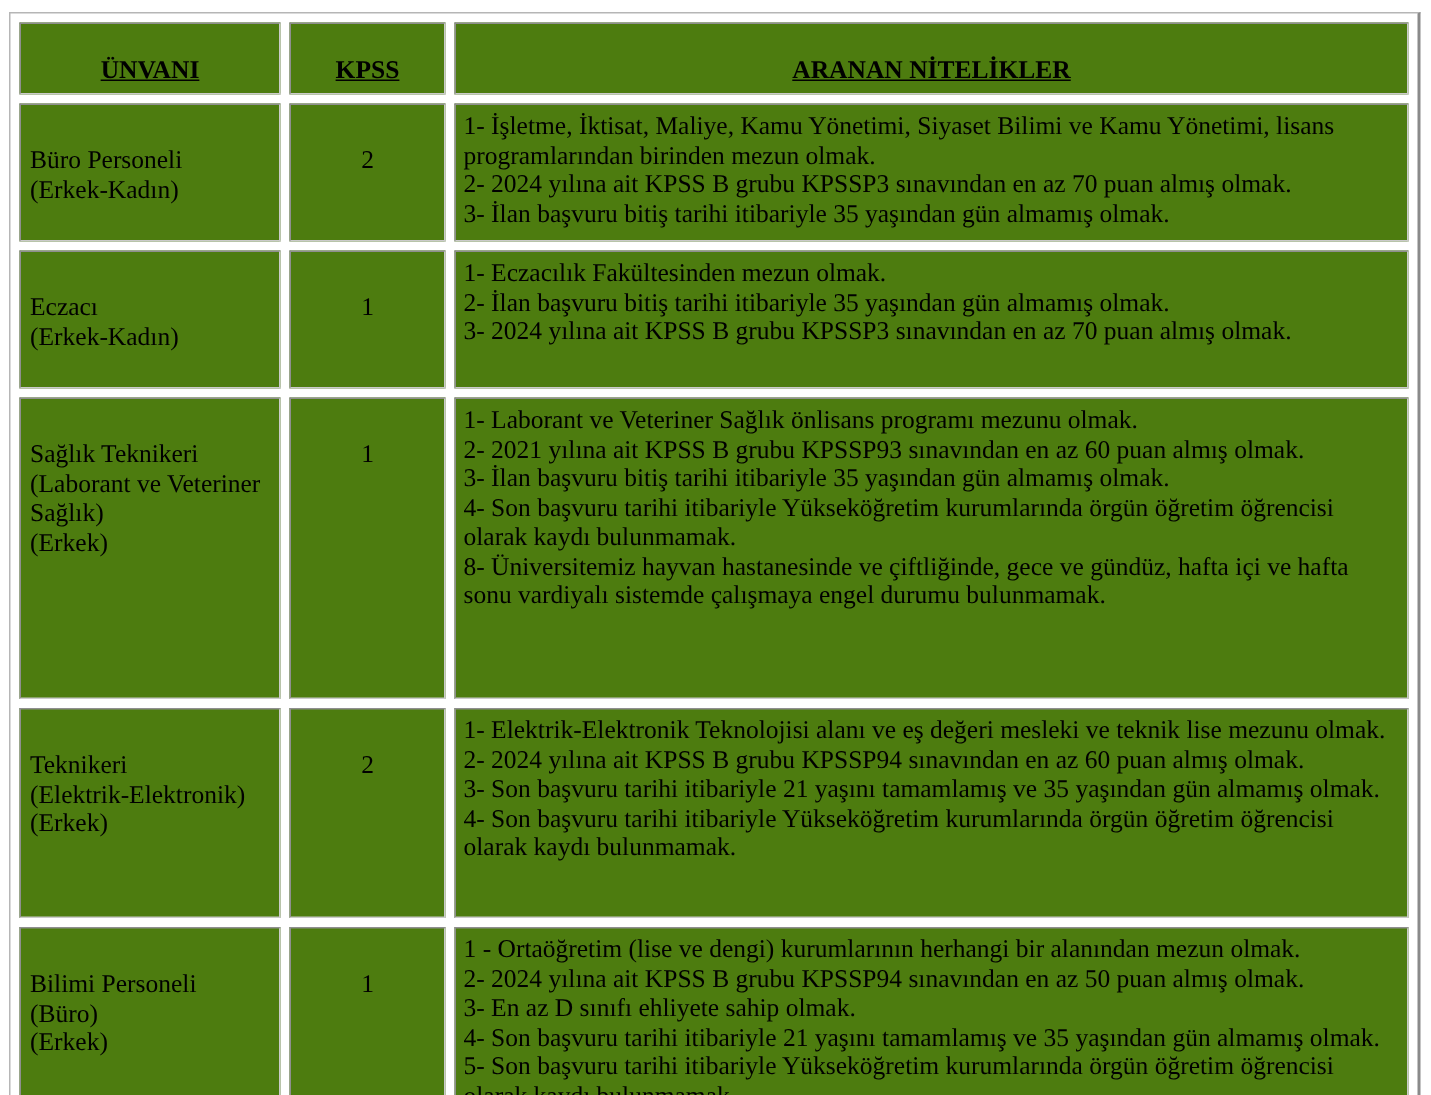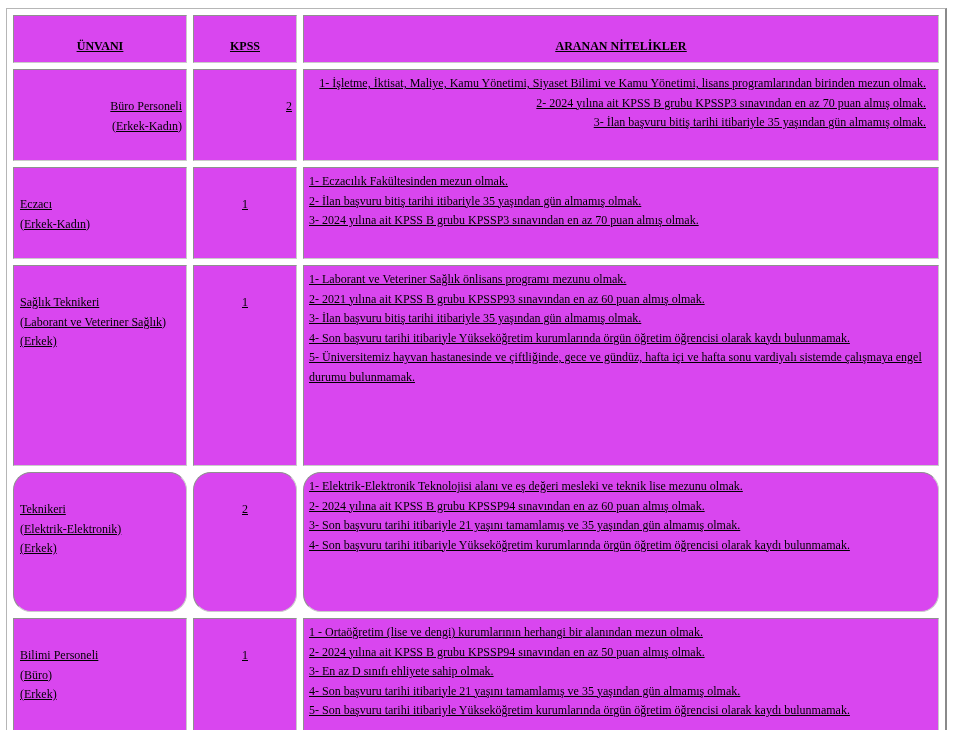--- a/index.html
+++ b/index.html
@@ -24,26 +24,25 @@
     width: 938px;
     background: #ffffff;
     border-style: solid;
     border-width: 1px 2px 2px 1px;
     border-color: #b6b6b6 #8a8a8a #6e6e6e #b6b6b6;
   }
   th, td {
     border: 1px solid;
     border-color: #8f8f8f #cbcbcb #cbcbcb #8f8f8f;
     box-sizing: border-box;
-    background: #d946ef;
-    font-size: 12px;
+    background: #4d7c0f;
+    font-size: 17px;
     line-height: 19.5px;
     vertical-align: top;
     overflow: hidden;
-    text-decoration: underline;
   }
   th {
     vertical-align: bottom;
     text-align: center;
     font-weight: bold;
     height: 48px;
     padding: 4px 4px 6px 4px;
   }
   th .hdr-label {
     text-decoration: underline;
@@ -58,24 +57,24 @@
   }
   td.c-qual {
     padding: 4px 12px 4px 5px;
     text-align: left;
   }
   .title-line, .qual-line {
     margin: 0;
     padding: 0;
   }
   
-  tbody tr:nth-child(1) td { height: 92px; text-align: right; }
+  tbody tr:nth-child(1) td { height: 92px; }
   tbody tr:nth-child(2) td { height: 92px; }
   tbody tr:nth-child(3) td { height: 201px; }
-  tbody tr:nth-child(4) td { height: 140px; border-radius: 18px; }
+  tbody tr:nth-child(4) td { height: 140px; }
   tbody tr:nth-child(5) td { height: 141px; margin-left: 20px; }
 </style>
 </head>
 <body>
 
 <div class="doc-wrap">
   <table class="doc">
     <colgroup>
       <col style="width:174px">
       <col style="width:104px">
@@ -132,21 +131,21 @@
             <div class="title-line">(Erkek)</div>
           </td>
     <td class="c-count">
             <div>1</div>
           </td>
     <td class="c-qual">
             <div class="qual-line">1- Laborant ve Veteriner Sağlık önlisans programı mezunu olmak.</div>
             <div class="qual-line">2- 2021 yılına ait KPSS B grubu KPSSP93 sınavından en az 60 puan almış olmak.</div>
             <div class="qual-line">3- İlan başvuru bitiş tarihi itibariyle 35 yaşından gün almamış olmak.</div>
             <div class="qual-line">4- Son başvuru tarihi itibariyle Yükseköğretim kurumlarında örgün öğretim öğrencisi olarak kaydı bulunmamak.</div>
-            <div class="qual-line">5- Üniversitemiz hayvan hastanesinde ve çiftliğinde, gece ve gündüz, hafta içi ve hafta sonu vardiyalı sistemde çalışmaya engel durumu bulunmamak.</div>
+            <div class="qual-line">8- Üniversitemiz hayvan hastanesinde ve çiftliğinde, gece ve gündüz, hafta içi ve hafta sonu vardiyalı sistemde çalışmaya engel durumu bulunmamak.</div>
           </td>
   </tr>
 
   <tr>
     <td class="c-title">
             <div class="title-line">Teknikeri</div>
             <div class="title-line">(Elektrik-Elektronik)</div>
             <div class="title-line">(Erkek)</div>
           </td>
     <td class="c-count">

